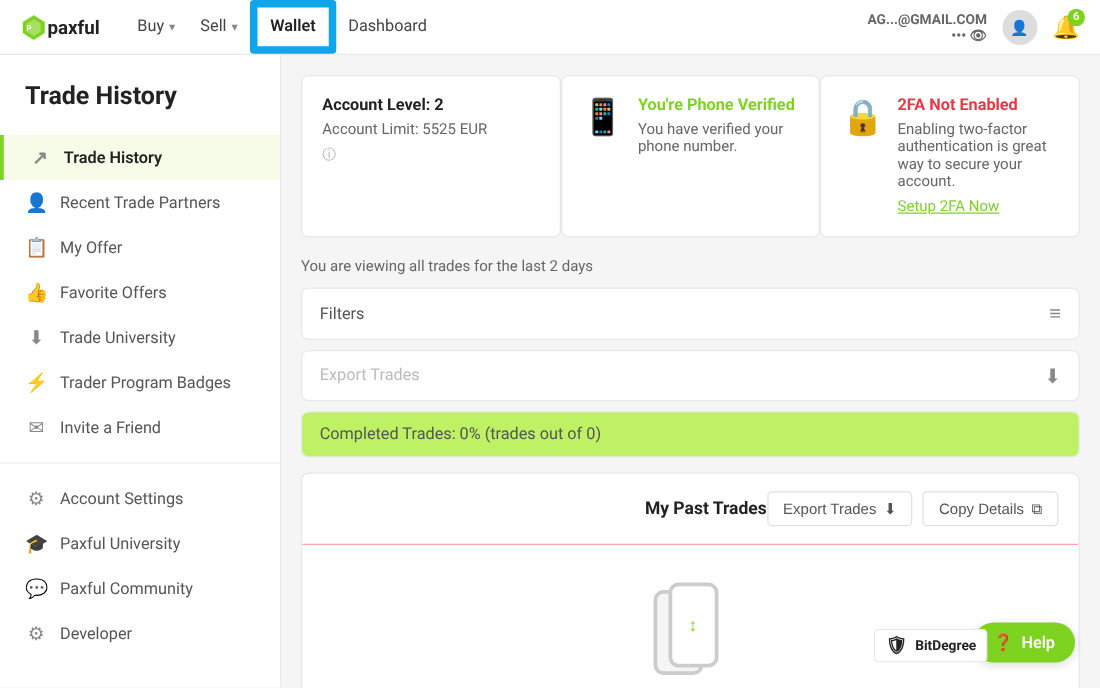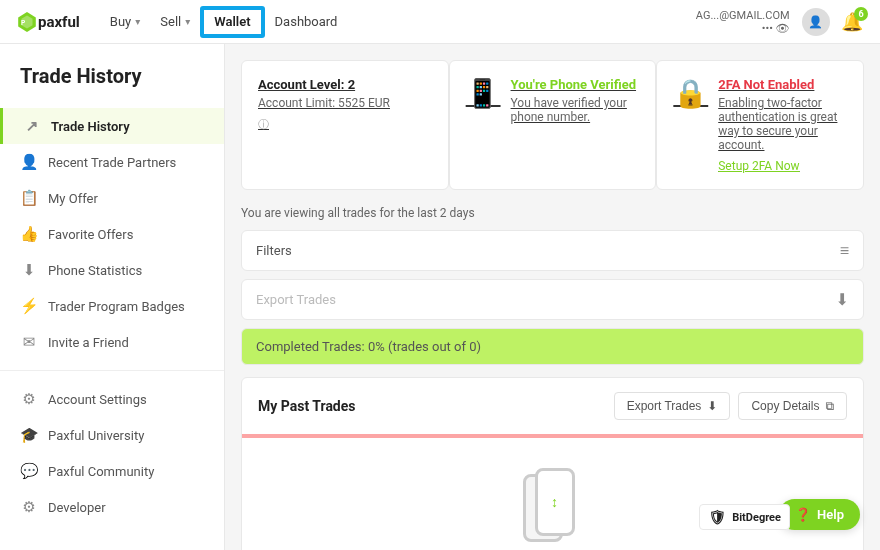--- a/index.html
+++ b/index.html
@@ -11,26 +11,26 @@
       border-bottom: 1px solid #e8e8e8; padding: 0 16px; position: relative; z-index: 10;
     }
     .navbar-logo { display: flex; align-items: center; margin-right: 20px; }
     .navbar-logo .logo-text { font-size: 15px; font-weight: 700; color: #222; }
     .nav-item {
       display: flex; align-items: center; padding: 0 10px; height: 44px; cursor: pointer;
       font-size: 13px; color: #444; position: relative;
     }
     .nav-item .chevron { margin-left: 4px; font-size: 10px; color: #888; }
     .nav-item.active-nav {
-      border: 4px solid #0ea5e9; border-radius: 3px; height: 32px; margin-top: 0; align-self: center;
+      border: 6px solid #0ea5e9; border-radius: 3px; height: 43px; margin-top: 0; align-self: center;
       font-weight: 600; color: #222;
     }
     .nav-spacer { flex: 1; }
     .nav-right { display: flex; align-items: center; gap: 12px; }
-    .nav-user { display: flex; flex-direction: column; align-items: flex-end; }
+    .nav-user { display: flex; flex-direction: column; align-items: flex-end; font-weight: bold; }
     .nav-user-email { font-size: 11px; color: #666; }
     .nav-user-dots { font-size: 11px; color: #666; display: flex; align-items: center; gap: 4px; }
     .nav-avatar { width: 28px; height: 28px; border-radius: 50%; background: #ddd; display: flex; align-items: center; justify-content: center; font-size: 12px; color: #666; cursor: pointer; }
     .nav-bell { position: relative; cursor: pointer; }
     .nav-bell-icon { font-size: 18px; color: #555; }
     .nav-badge { position: absolute; top: -4px; right: -4px; background: #7ed321; color: #fff; border-radius: 50%; width: 14px; height: 14px; font-size: 9px; display: flex; align-items: center; justify-content: center; font-weight: 700; }
 
     
     .layout { display: flex; height: calc(550px - 44px); }
 
@@ -41,21 +41,21 @@
       display: flex; align-items: center; padding: 9px 20px; cursor: pointer; color: #555; font-size: 13px; gap: 10px;
     }
     .sidebar-item.active { background: #f7fce8; border-left: 3px solid #7ed321; color: #222; font-weight: 600; }
     .sidebar-icon { font-size: 15px; color: #888; width: 18px; text-align: center; }
     .sidebar-divider { height: 1px; background: #eee; margin: 10px 0; }
 
     
     .main { flex: 1; overflow-y: auto; padding: 16px; background: #f5f5f5; }
 
     
-    .info-cards { display: flex; margin-bottom: 16px; text-decoration: underline; }
+    .info-cards { display: flex; margin-bottom: 16px; }
     .info-card {
       background: #fff; border-radius: 6px; padding: 16px; flex: 1;
       border: 1px solid #e8e8e8; position: relative;
     }
     .info-card-title { font-size: 13px; font-weight: 700; color: #222; margin-bottom: 4px; }
     .info-card-sub { font-size: 12px; color: #666; margin-bottom: 6px; }
     .info-card-green { color: #7ed321; font-size: 13px; font-weight: 700; margin-bottom: 4px; }
     .info-card-red { color: #e63946; font-size: 13px; font-weight: 700; margin-bottom: 4px; }
     .info-card-link { color: #7ed321; font-size: 12px; cursor: pointer; text-decoration: underline; }
     .info-help { color: #aaa; font-size: 11px; cursor: pointer; }
@@ -83,22 +83,22 @@
     .completed-bar {
       background: #bef264; border: 1px solid #e8e8e8; border-radius: 6px; padding: 10px 14px;
       font-size: 13px; color: #555; margin-bottom: 12px;
     }
 
     
     .past-trades-card {
       background: #fff; border: 1px solid #e8e8e8; border-radius: 6px; overflow: hidden;
     }
     .past-trades-header {
-      display: flex; align-items: center; justify-content: space-between;
-      padding: 14px 16px; border-bottom: 4px solid #fca5a5;
+      display: flex; align-items: center; justify-content: flex-end;
+      padding: 14px 16px; border-bottom: 1px solid #fca5a5;
     }
     .past-trades-title { font-size: 14px; font-weight: 700; color: #222; }
     .past-trades-actions { display: flex; gap: 8px; }
     .pt-btn {
       display: flex; align-items: center; gap: 6px; padding: 6px 12px;
       border: 1px solid #e0e0e0; border-radius: 4px; background: #fff;
       font-size: 12px; color: #555; cursor: pointer;
     }
 
     
@@ -180,21 +180,21 @@
     <div class="sidebar-item">
       <span class="sidebar-icon">📋</span>
       <span>My Offer</span>
     </div>
     <div class="sidebar-item">
       <span class="sidebar-icon">👍</span>
       <span>Favorite Offers</span>
     </div>
     <div class="sidebar-item">
       <span class="sidebar-icon">⬇</span>
-      <span>Phone Statistics</span>
+      <span>Trade University</span>
     </div>
     <div class="sidebar-item">
       <span class="sidebar-icon">⚡</span>
       <span>Trader Program Badges</span>
     </div>
     <div class="sidebar-item">
       <span class="sidebar-icon">✉</span>
       <span>Invite a Friend</span>
     </div>
     <div class="sidebar-divider"></div>

